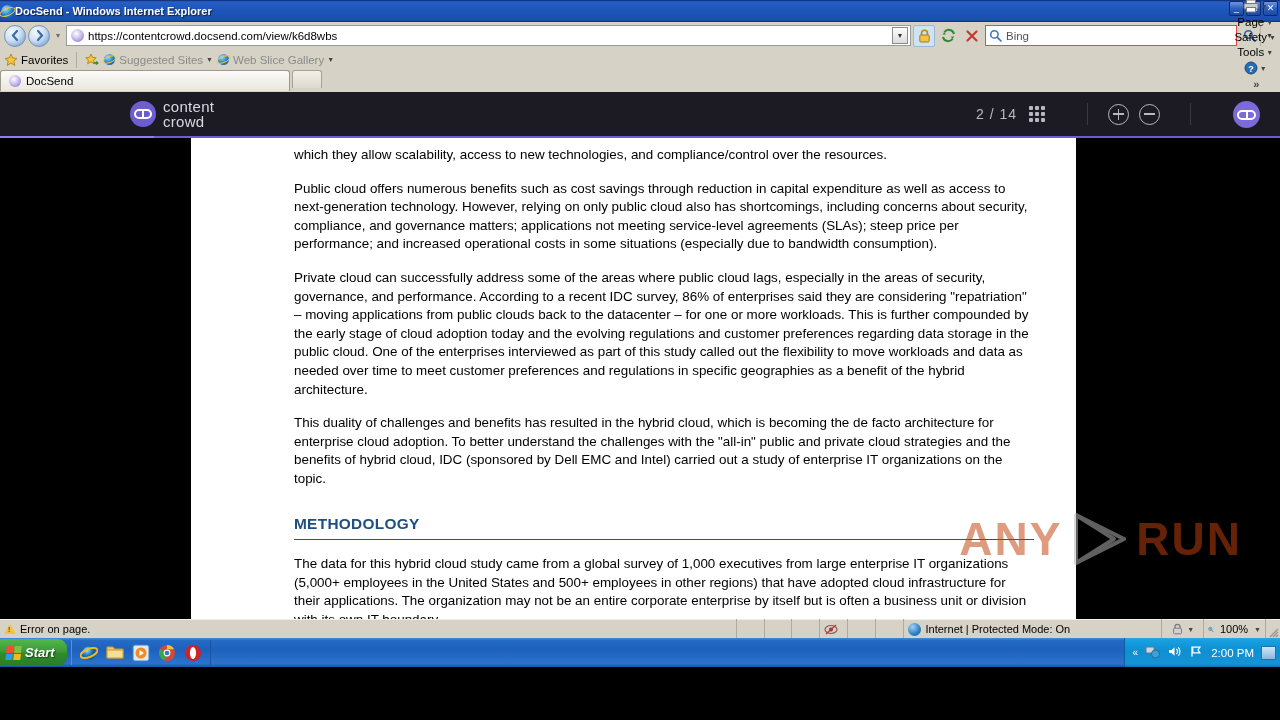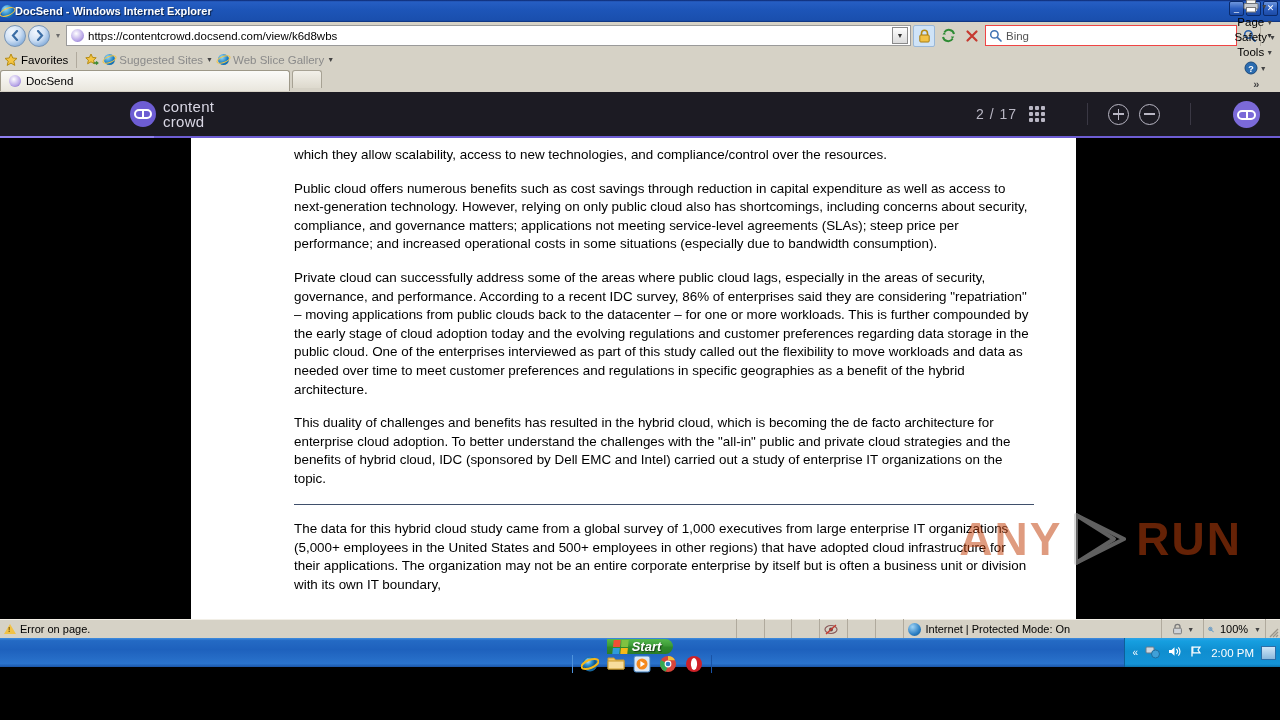--- a/index.html
+++ b/index.html
@@ -238,21 +238,21 @@
   .warn-tri:after { content:"!"; position:absolute; left:-2px; top:2px; font-size:7px; font-weight:bold; color:#6b4c00; }
   .globe {
     width: 13px; height: 13px; border-radius: 50%;
     background: radial-gradient(circle at 35% 30%, #9fd3f5, #2b7fc4 60%, #14527f);
   }
 
   
   .taskbar {
     height: 29px;
     background: linear-gradient(to bottom,#3f8de0 0%,#246ac4 9%,#1e61bd 40%,#2a73cc 88%,#1a55a8 100%);
-    display: flex; align-items: center; position: relative; flex-direction: column;
+    display: flex; align-items: center; position: relative;
   }
   .startbtn {
     height: 27px; padding: 0 12px 0 6px; margin: 1px 0 1px 0;
     background: linear-gradient(to bottom,#53b84c,#3d9b37 45%,#2f8a2b 55%,#2b7d27);
     border-radius: 0 9px 9px 0;
     display: flex; align-items: center; gap: 4px;
     color: #fff; font-size: 13px; font-weight: bold; font-style: italic;
     text-shadow: 1px 1px 1px rgba(0,0,0,.5);
   }
   .winflag {
@@ -463,21 +463,21 @@
       <span class="logo-circle">
           <span class="goggle"></span>
         </span>
       <span class="logo-text">
         <span>content</span>
         <span>crowd</span>
       </span>
     </div>
 
     <div class="hdr-right">
-      <span class="pagenum">2 / 17</span>
+      <span class="pagenum">2 / 14</span>
       <span class="grid-icon">
         <i></i>
           <i></i>
           <i></i>
           <i></i>
           <i></i>
           <i></i>
           <i></i>
           <i></i>
           <i></i>
@@ -495,20 +495,21 @@
   <div class="progressline">
       <i></i>
     </div>
 
   <div class="docpane">
     <div class="page">
       <p class="first">which they allow scalability, access to new technologies, and compliance/control over the resources.</p>
       <p>Public cloud offers numerous benefits such as cost savings through reduction in capital expenditure as well as access to next-generation technology. However, relying on only public cloud also has shortcomings, including concerns about security, compliance, and governance matters; applications not meeting service-level agreements (SLAs); steep price per performance; and increased operational costs in some situations (especially due to bandwidth consumption).</p>
       <p>Private cloud can successfully address some of the areas where public cloud lags, especially in the areas of security, governance, and performance. According to a recent IDC survey, 86% of enterprises said they are considering "repatriation" – moving applications from public clouds back to the datacenter – for one or more workloads. This is further compounded by the early stage of cloud adoption today and the evolving regulations and customer preferences regarding data storage in the public cloud. One of the enterprises interviewed as part of this study called out the flexibility to move workloads and data as needed over time to meet customer preferences and regulations in specific geographies as a benefit of the hybrid architecture.</p>
       <p>This duality of challenges and benefits has resulted in the hybrid cloud, which is becoming the de facto architecture for enterprise cloud adoption. To better understand the challenges with the "all-in" public and private cloud strategies and the benefits of hybrid cloud, IDC (sponsored by Dell EMC and Intel) carried out a study of enterprise IT organizations on the topic.</p>
+      <h2 class="method">METHODOLOGY</h2>
       <div class="hr"></div>
       <p>The data for this hybrid cloud study came from a global survey of 1,000 executives from large enterprise IT organizations (5,000+ employees in the United States and 500+ employees in other regions) that have adopted cloud infrastructure for their applications. The organization may not be an entire corporate enterprise by itself but is often a business unit or division with its own IT boundary,</p>
     </div>
 
     <div class="watermark">
       <span class="wtext">ANY</span>
       <svg width="62" height="56" viewBox="0 0 62 56">
         <path d="M8 4 L8 52 L56 28 Z" fill="none" stroke="#b9b9b9" stroke-width="4" stroke-linejoin="round"></path>
         <path d="M8 4 L46 28 L8 52" fill="none" stroke="#b9b9b9" stroke-width="4" stroke-linejoin="round"></path>
       </svg>

